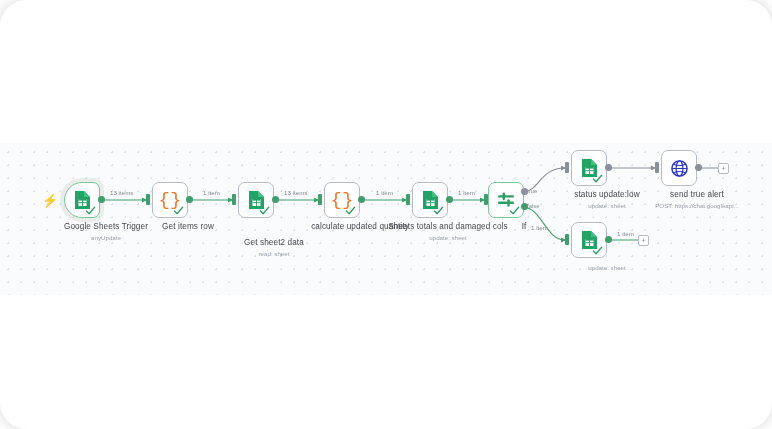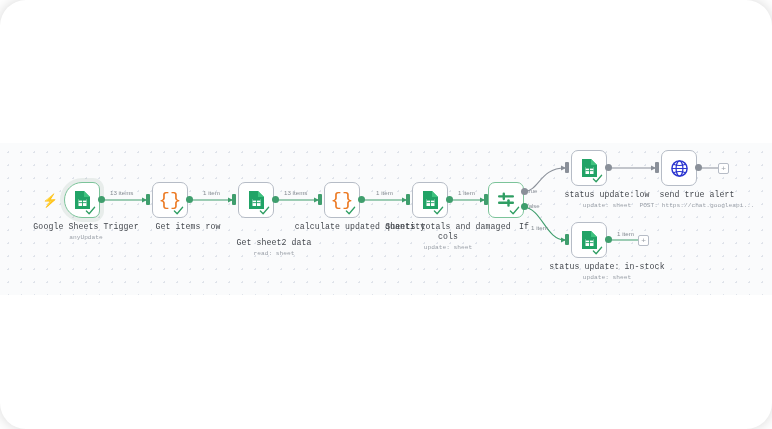--- a/index.html
+++ b/index.html
@@ -82,21 +82,20 @@
     color: #2f9e63;
   }
 
   
   .caption {
     position: absolute;
     text-align: center;
     width: 150px;
     margin-left: -57px;
     pointer-events: none;
-    font-family: Liberation Mono, monospace;
   }
   .caption .title {
     font-size: 8.2px;
     color: #45494f;
     line-height: 10px;
     letter-spacing: 0.1px;
   }
   .caption .sub {
     font-size: 6.2px;
     color: #9aa0a8;
@@ -219,21 +218,21 @@
         <rect x="4.5" y="9" width="8" height="1.6" fill="#21a366"></rect>
         <rect x="8" y="9" width="0.9" height="7" fill="#21a366"></rect>
         <rect x="4.5" y="12.2" width="8" height="0.9" fill="#21a366"></rect>
       </svg>
     </div>
     <svg class="tick" viewBox="0 0 12 12">
       <path d="M1.5 6.5 L4.5 9.5 L10.5 2.5" fill="none" stroke="#2f9e63" stroke-width="1.4" stroke-linecap="round" stroke-linejoin="round"></path>
     </svg>
   </div>
   <div class="port green" style="left:98px; top:196px;"></div>
-  <div class="caption" style="left:68px; top:222px;">
+  <div class="caption" style="left:88px; top:222px;">
     <div class="title">Google Sheets Trigger</div>
     <div class="sub">anyUpdate</div>
   </div>
 
   <div class="in-stub green" style="left:146px; top:194px;"></div>
   <div class="node" style="left:152px; top:182px;">
     <div class="glyph">
       <span style="color:#ec7a23; font-size:19px; font-family:'Liberation Mono', monospace; line-height:19px;">{}</span>
     </div>
     <svg class="tick" viewBox="0 0 12 12">
@@ -378,18 +377,17 @@
         <rect x="8" y="9" width="0.9" height="7" fill="#21a366"></rect>
         <rect x="4.5" y="12.2" width="8" height="0.9" fill="#21a366"></rect>
       </svg>
     </div>
     <svg class="tick" viewBox="0 0 12 12">
       <path d="M1.5 6.5 L4.5 9.5 L10.5 2.5" fill="none" stroke="#2f9e63" stroke-width="1.4" stroke-linecap="round" stroke-linejoin="round"></path>
     </svg>
   </div>
   <div class="port green" style="left:605px; top:236px;"></div>
   <div class="caption" style="left:589px; top:262px;">
-    <div class="title">status update: in-stock</div>
     <div class="sub">update: sheet</div>
   </div>
   <div class="plus-btn" style="left:638px; top:235px;">+</div>
 
 </div>
 
 </body></html>

